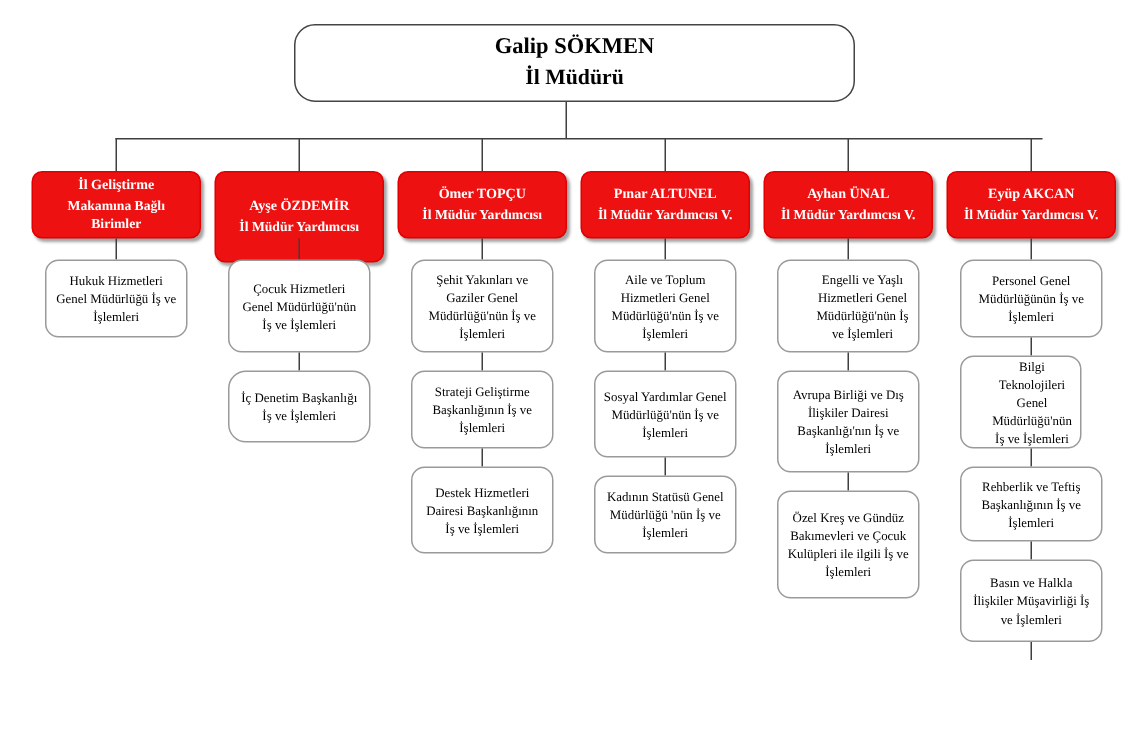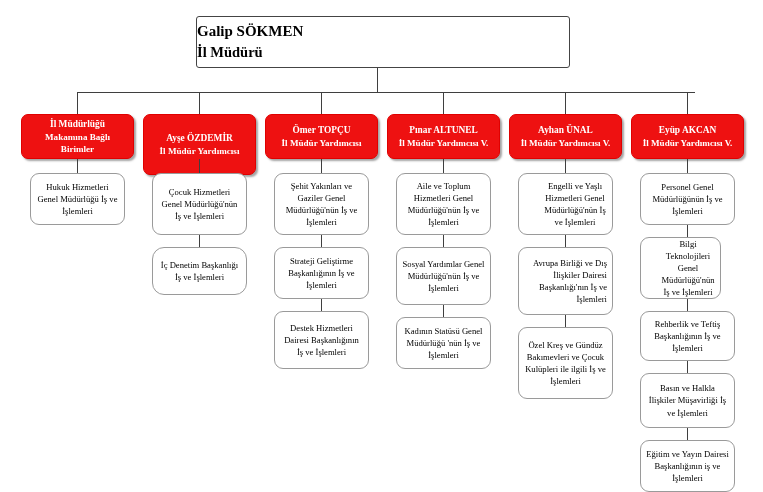--- a/index.html
+++ b/index.html
@@ -15,25 +15,25 @@
   
   .line{position:absolute;background:#3f3f3f;}
   .vline{width:1px;}
   .hline{height:1px;}
 
   
   .root-box{
     position:absolute;
     box-sizing:border-box;
     border:1px solid #444;
-    border-radius:3px;
+    border-radius:14px;
     background:#fff;
     display:flex;
     flex-direction:column;
-    align-items:flex-start;
+    align-items:center;
     justify-content:center;
     text-align:center;
     font-weight:bold;
     font-size:15px;
     line-height:1.45;
     color:#000;
   }
   .root-box .l2{font-size:14.5px;}
 
   
@@ -91,21 +91,21 @@
   <div class="line hline" style="left:77px;top:92px;width:618px;height:1px;"></div>
 
   <div class="line vline" style="left:77px;top:92px;height:22px;"></div>
   <div class="line vline" style="left:199px;top:92px;height:22px;"></div>
   <div class="line vline" style="left:321px;top:92px;height:22px;"></div>
   <div class="line vline" style="left:443px;top:92px;height:22px;"></div>
   <div class="line vline" style="left:565px;top:92px;height:22px;"></div>
   <div class="line vline" style="left:687px;top:92px;height:22px;"></div>
 
   <div class="red-box" style="left:21px;top:114px;width:113px;height:45px;">
-    <div class="name">İl Müdürlüğü</div>
+    <div class="name">İl Geliştirme</div>
     <div class="title">Makamına Bağlı</div>
     <div class="title">Birimler</div>
   </div>
   <div class="line vline" style="left:77px;top:159px;height:14px;"></div>
   <div class="unit-box" style="left:30px;top:173px;width:95px;height:52px;">
     <span>Hukuk Hizmetleri Genel Müdürlüğü İş ve İşlemleri</span>
   </div>
 
   <div class="red-box" style="left:143px;top:114px;width:113px;height:61px;">
     <div class="name">Ayşe ÖZDEMİR</div>
@@ -156,21 +156,21 @@
 
   <div class="red-box" style="left:509px;top:114px;width:113px;height:45px;">
     <div class="name">Ayhan ÜNAL</div>
     <div class="title">İl Müdür Yardımcısı V.</div>
   </div>
   <div class="line vline" style="left:565px;top:159px;height:14px;"></div>
   <div class="unit-box" style="left:518px;top:173px;width:95px;height:62px;padding-left:24px;">
     <span>Engelli ve Yaşlı Hizmetleri Genel Müdürlüğü'nün İş ve İşlemleri</span>
   </div>
   <div class="line vline" style="left:565px;top:235px;height:12px;"></div>
-  <div class="unit-box" style="left:518px;top:247px;width:95px;height:68px;text-align:right;">
+  <div class="unit-box" style="left:518px;top:247px;width:95px;height:68px;">
     <span>Avrupa Birliği ve Dış İlişkiler Dairesi Başkanlığı'nın İş ve İşlemleri</span>
   </div>
   <div class="line vline" style="left:565px;top:315px;height:12px;"></div>
   <div class="unit-box" style="left:518px;top:327px;width:95px;height:72px;">
     <span>Özel Kreş ve Gündüz Bakımevleri ve Çocuk Kulüpleri ile ilgili İş ve İşlemleri</span>
   </div>
 
   <div class="red-box" style="left:631px;top:114px;width:113px;height:45px;">
     <div class="name">Eyüp AKCAN</div>
     <div class="title">İl Müdür Yardımcısı V.</div>
@@ -185,17 +185,14 @@
   </div>
   <div class="line vline" style="left:687px;top:299px;height:12px;"></div>
   <div class="unit-box" style="left:640px;top:311px;width:95px;height:50px;">
     <span>Rehberlik ve Teftiş Başkanlığının İş ve İşlemleri</span>
   </div>
   <div class="line vline" style="left:687px;top:361px;height:12px;"></div>
   <div class="unit-box" style="left:640px;top:373px;width:95px;height:55px;">
     <span>Basın ve Halkla İlişkiler Müşavirliği İş ve İşlemleri</span>
   </div>
   <div class="line vline" style="left:687px;top:428px;height:12px;"></div>
-  <div class="unit-box" style="left:640px;top:440px;width:95px;height:52px;">
-    <span>Eğitim ve Yayın Dairesi Başkanlığının iş ve İşlemleri</span>
-  </div>
 
 </div>
 
 </body></html>

